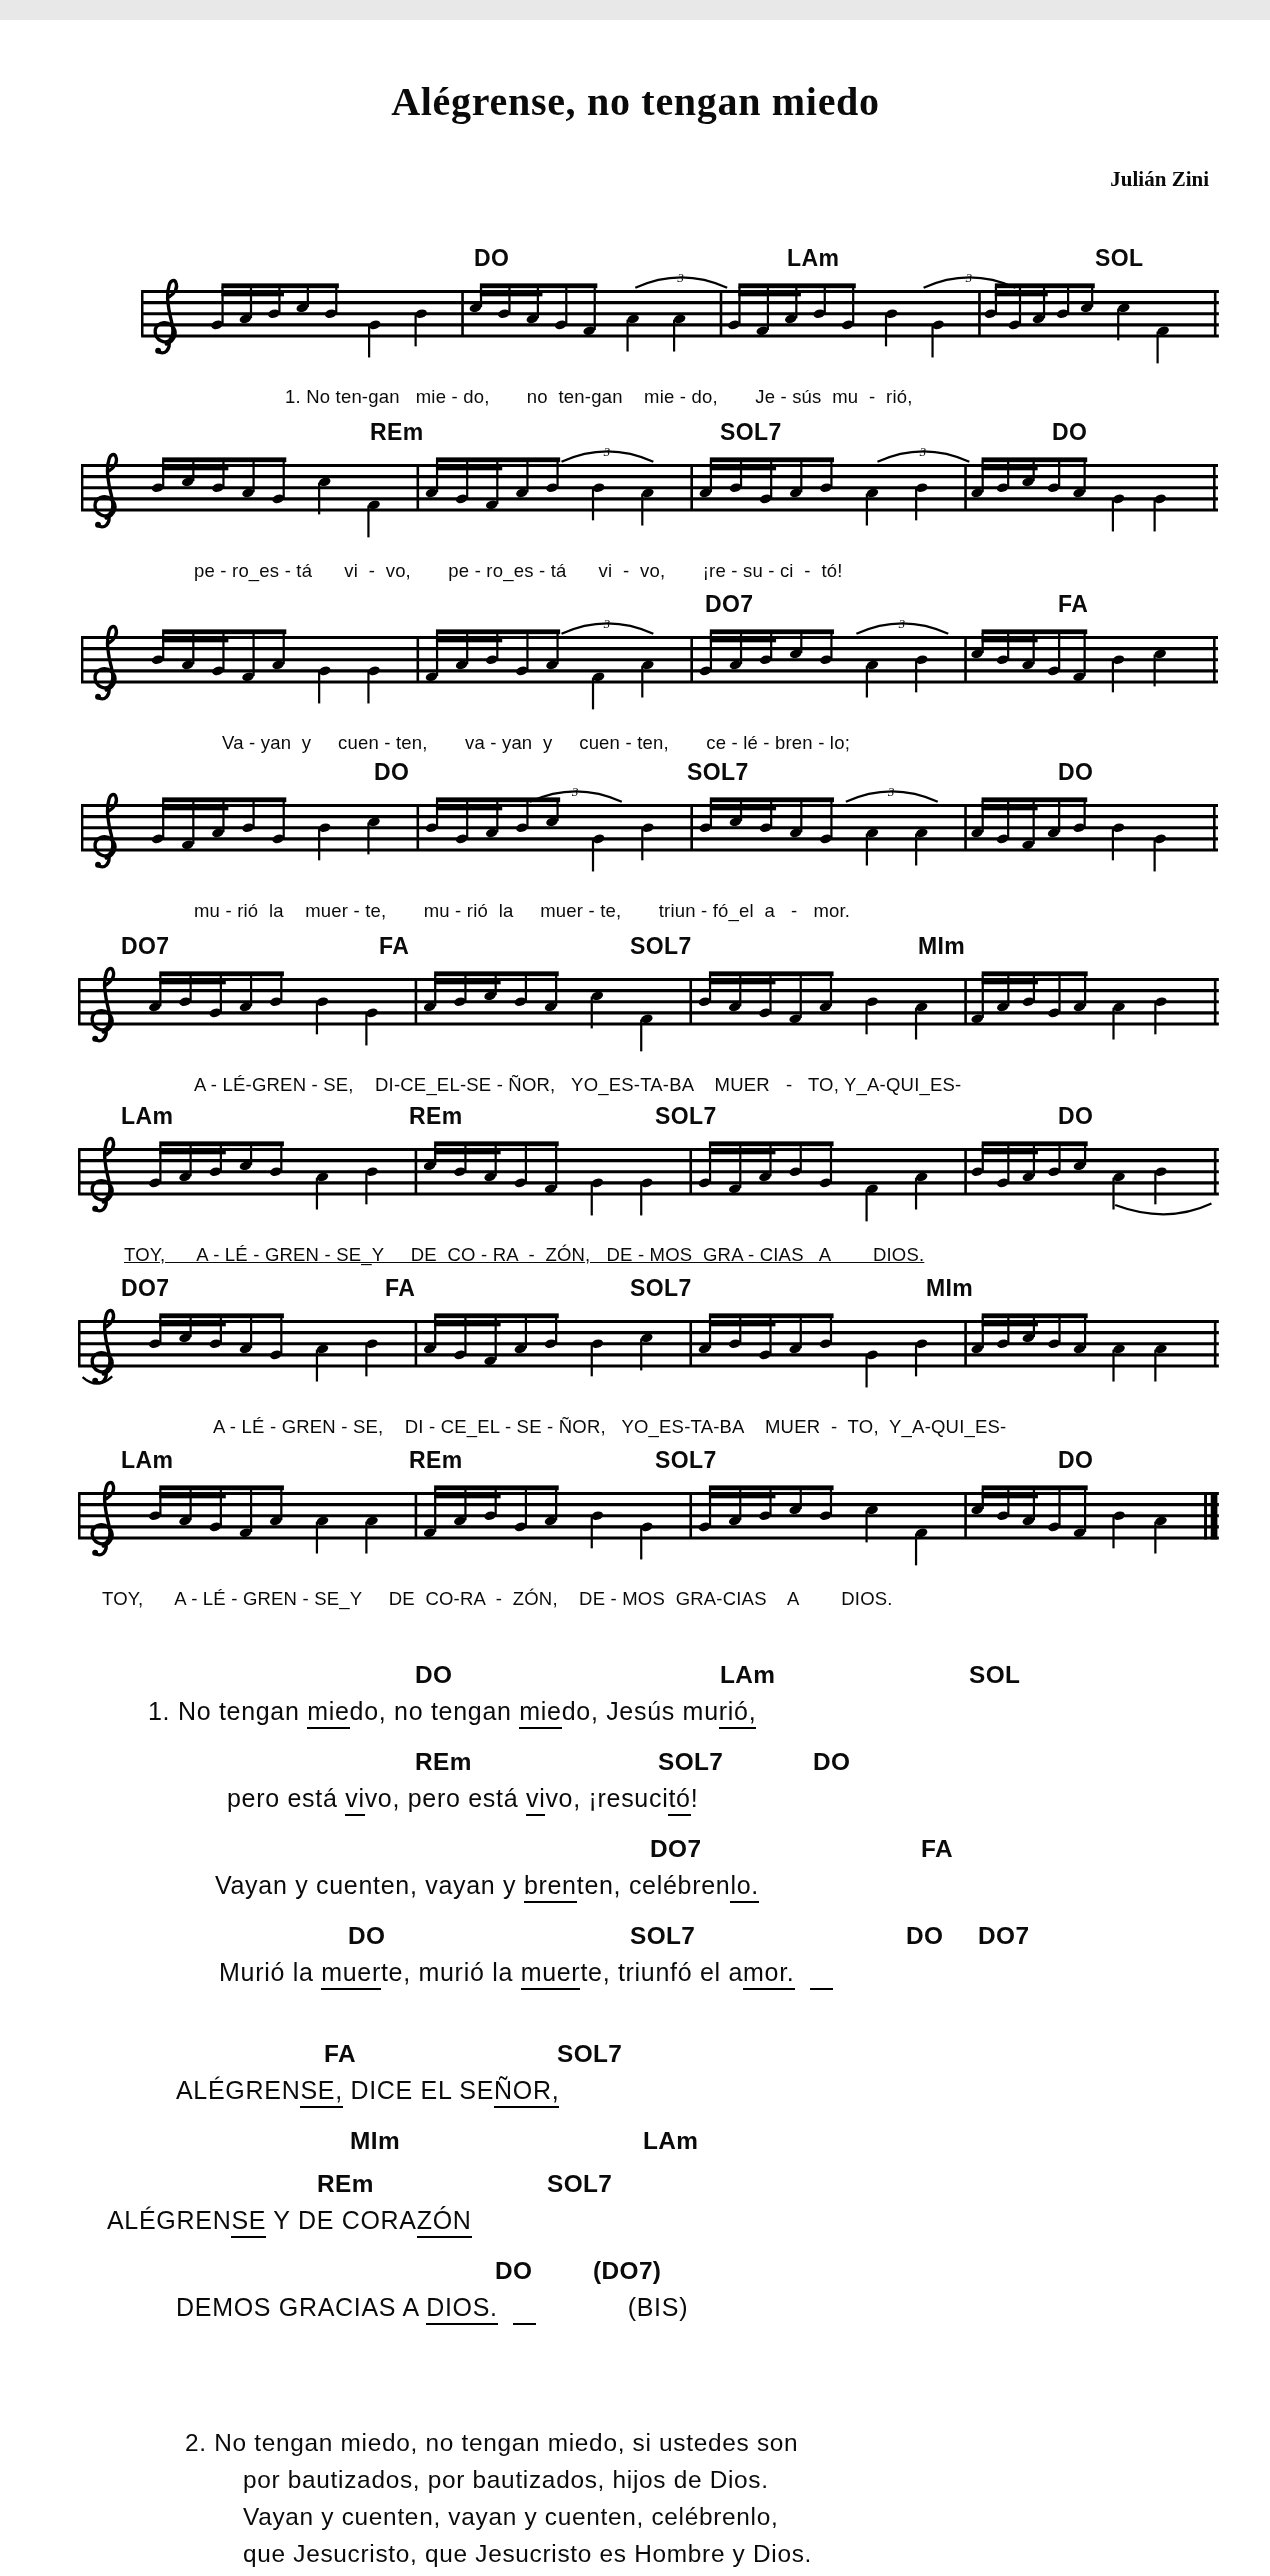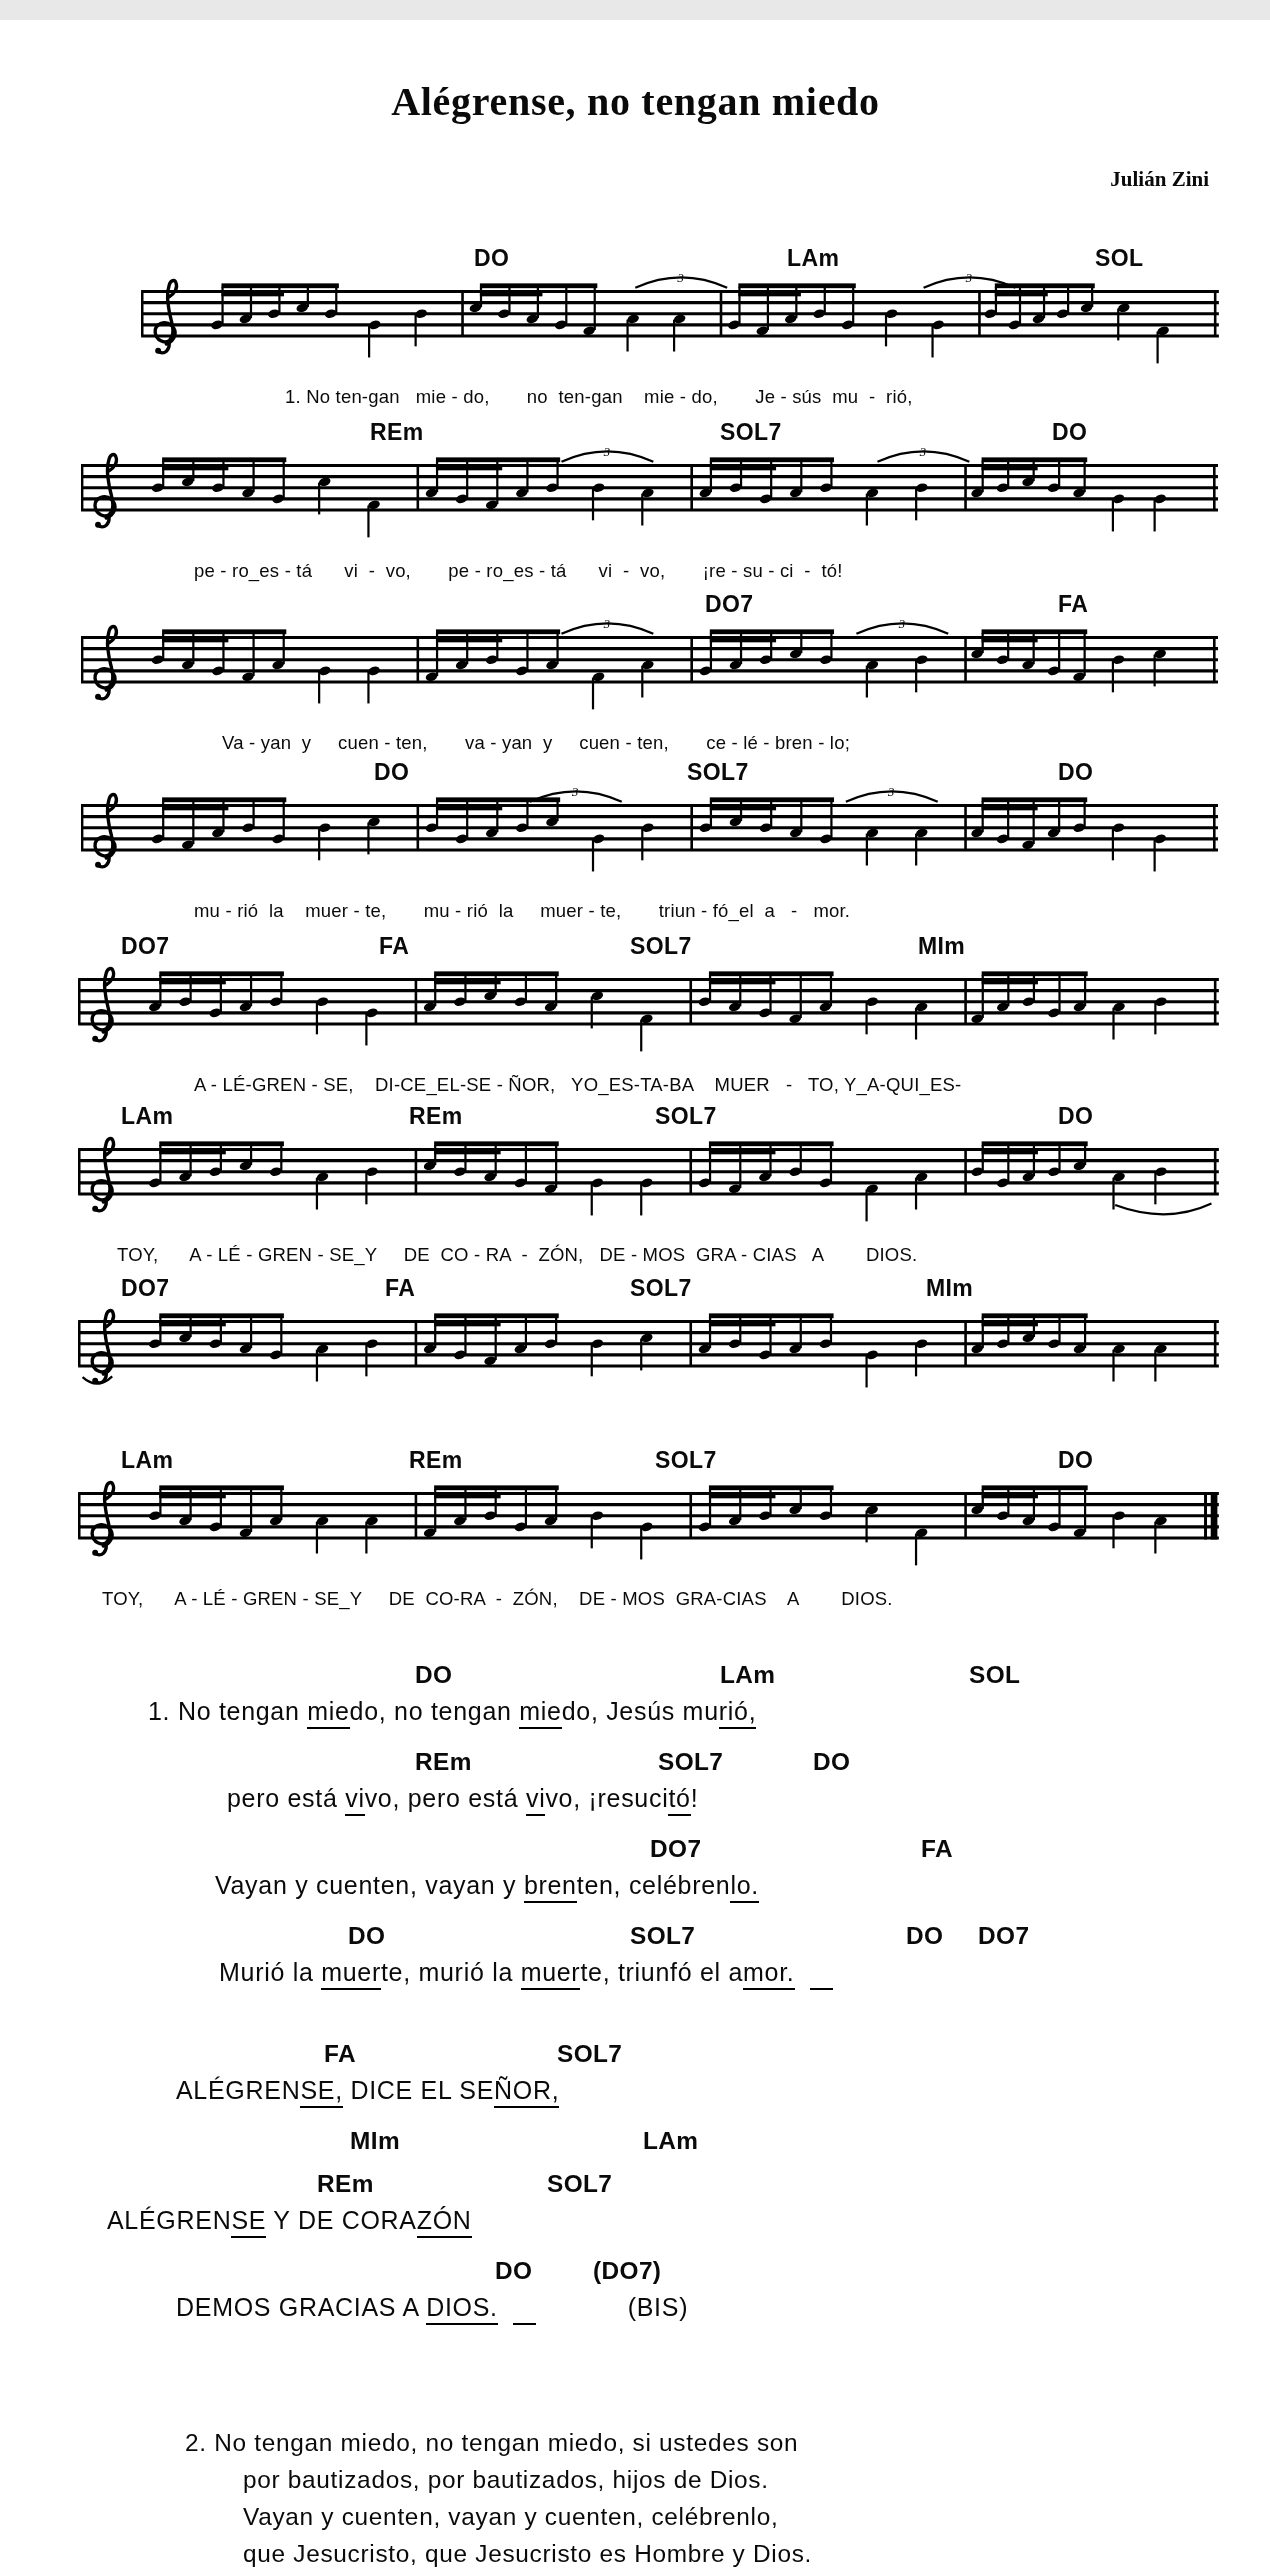--- a/index.html
+++ b/index.html
@@ -613,21 +613,21 @@
             <line x1="1359.3906" y1="46" x2="1359.3906" y2="19" stroke="#000" stroke-width="3"></line>
             <rect x="1219.7569999999998" y="14" width="143.13360000000011" height="6.5"></rect>
             <rect x="1219.7569999999998" y="25" width="75.97348000000007" height="6.5"></rect>
             <ellipse cx="1405.2604" cy="62" rx="8" ry="5.5" transform="rotate(-18 1405.2604 62)"></ellipse>
             <line x1="1397.7604" y1="63" x2="1397.7604" y2="106" stroke="#000" stroke-width="3"></line>
             <ellipse cx="1461.7695999999999" cy="55" rx="8" ry="5.5" transform="rotate(-18 1461.7695999999999 55)"></ellipse>
             <line x1="1454.2695999999999" y1="56" x2="1454.2695999999999" y2="99" stroke="#000" stroke-width="3"></line>
           </g>
           <path d="M1400 100 Q1470 126 1530 98" stroke="#000" stroke-width="3" fill="none"></path>
         </svg>
-        <div class="sys-lyric" style="left: 117px;">TOY,      A - LÉ - GREN - SE_Y     DE  CO - RA  -  ZÓN,   DE - MOS  GRA - CIAS   A        DIOS.</div>
+        <div class="sys-lyric" style="left: 124px; text-decoration: underline;">TOY,      A - LÉ - GREN - SE_Y     DE  CO - RA  -  ZÓN,   DE - MOS  GRA - CIAS   A        DIOS.</div>
       </div>
       <div class="system" style="top: 1252px;">
         <span class="chord" style="left: 121px;">DO7</span>
         <span class="chord" style="left: 385px;">FA</span>
         <span class="chord" style="left: 630px;">SOL7</span>
         <span class="chord" style="left: 926px;">MIm</span>
         <svg class="staff-svg" viewBox="0 0 1540 135" width="1141" height="100" style="left: 78px;">
           <g stroke="#000" stroke-width="4.2">
             <line x1="0" y1="25" x2="1540" y2="25"></line>
             <line x1="0" y1="40" x2="1540" y2="40"></line>
@@ -708,20 +708,21 @@
             <line x1="1359.3906" y1="61" x2="1359.3906" y2="19" stroke="#000" stroke-width="3"></line>
             <rect x="1219.7569999999998" y="14" width="143.13360000000011" height="6.5"></rect>
             <rect x="1219.7569999999998" y="25" width="75.97348000000007" height="6.5"></rect>
             <ellipse cx="1405.2604" cy="62" rx="8" ry="5.5" transform="rotate(-18 1405.2604 62)"></ellipse>
             <line x1="1397.7604" y1="63" x2="1397.7604" y2="106" stroke="#000" stroke-width="3"></line>
             <ellipse cx="1461.7695999999999" cy="62" rx="8" ry="5.5" transform="rotate(-18 1461.7695999999999 62)"></ellipse>
             <line x1="1454.2695999999999" y1="63" x2="1454.2695999999999" y2="106" stroke="#000" stroke-width="3"></line>
           </g>
           <path d="M6 100 Q26 118 46 99" stroke="#000" stroke-width="3" fill="none"></path>
         </svg>
+        <div class="sys-lyric" style="left: 213px;">A - LÉ - GREN - SE,    DI - CE_EL - SE - ÑOR,   YO_ES-TA-BA    MUER  -  TO,  Y_A-QUI_ES-</div>
       </div>
       <div class="system" style="top: 1424px;">
         <span class="chord" style="left: 121px;">LAm</span>
         <span class="chord" style="left: 409px;">REm</span>
         <span class="chord" style="left: 655px;">SOL7</span>
         <span class="chord" style="left: 1058px;">DO</span>
         <svg class="staff-svg" viewBox="0 0 1540 135" width="1141" height="100" style="left: 78px;">
           <g stroke="#000" stroke-width="4.2">
             <line x1="0" y1="25" x2="1540" y2="25"></line>
             <line x1="0" y1="40" x2="1540" y2="40"></line>

